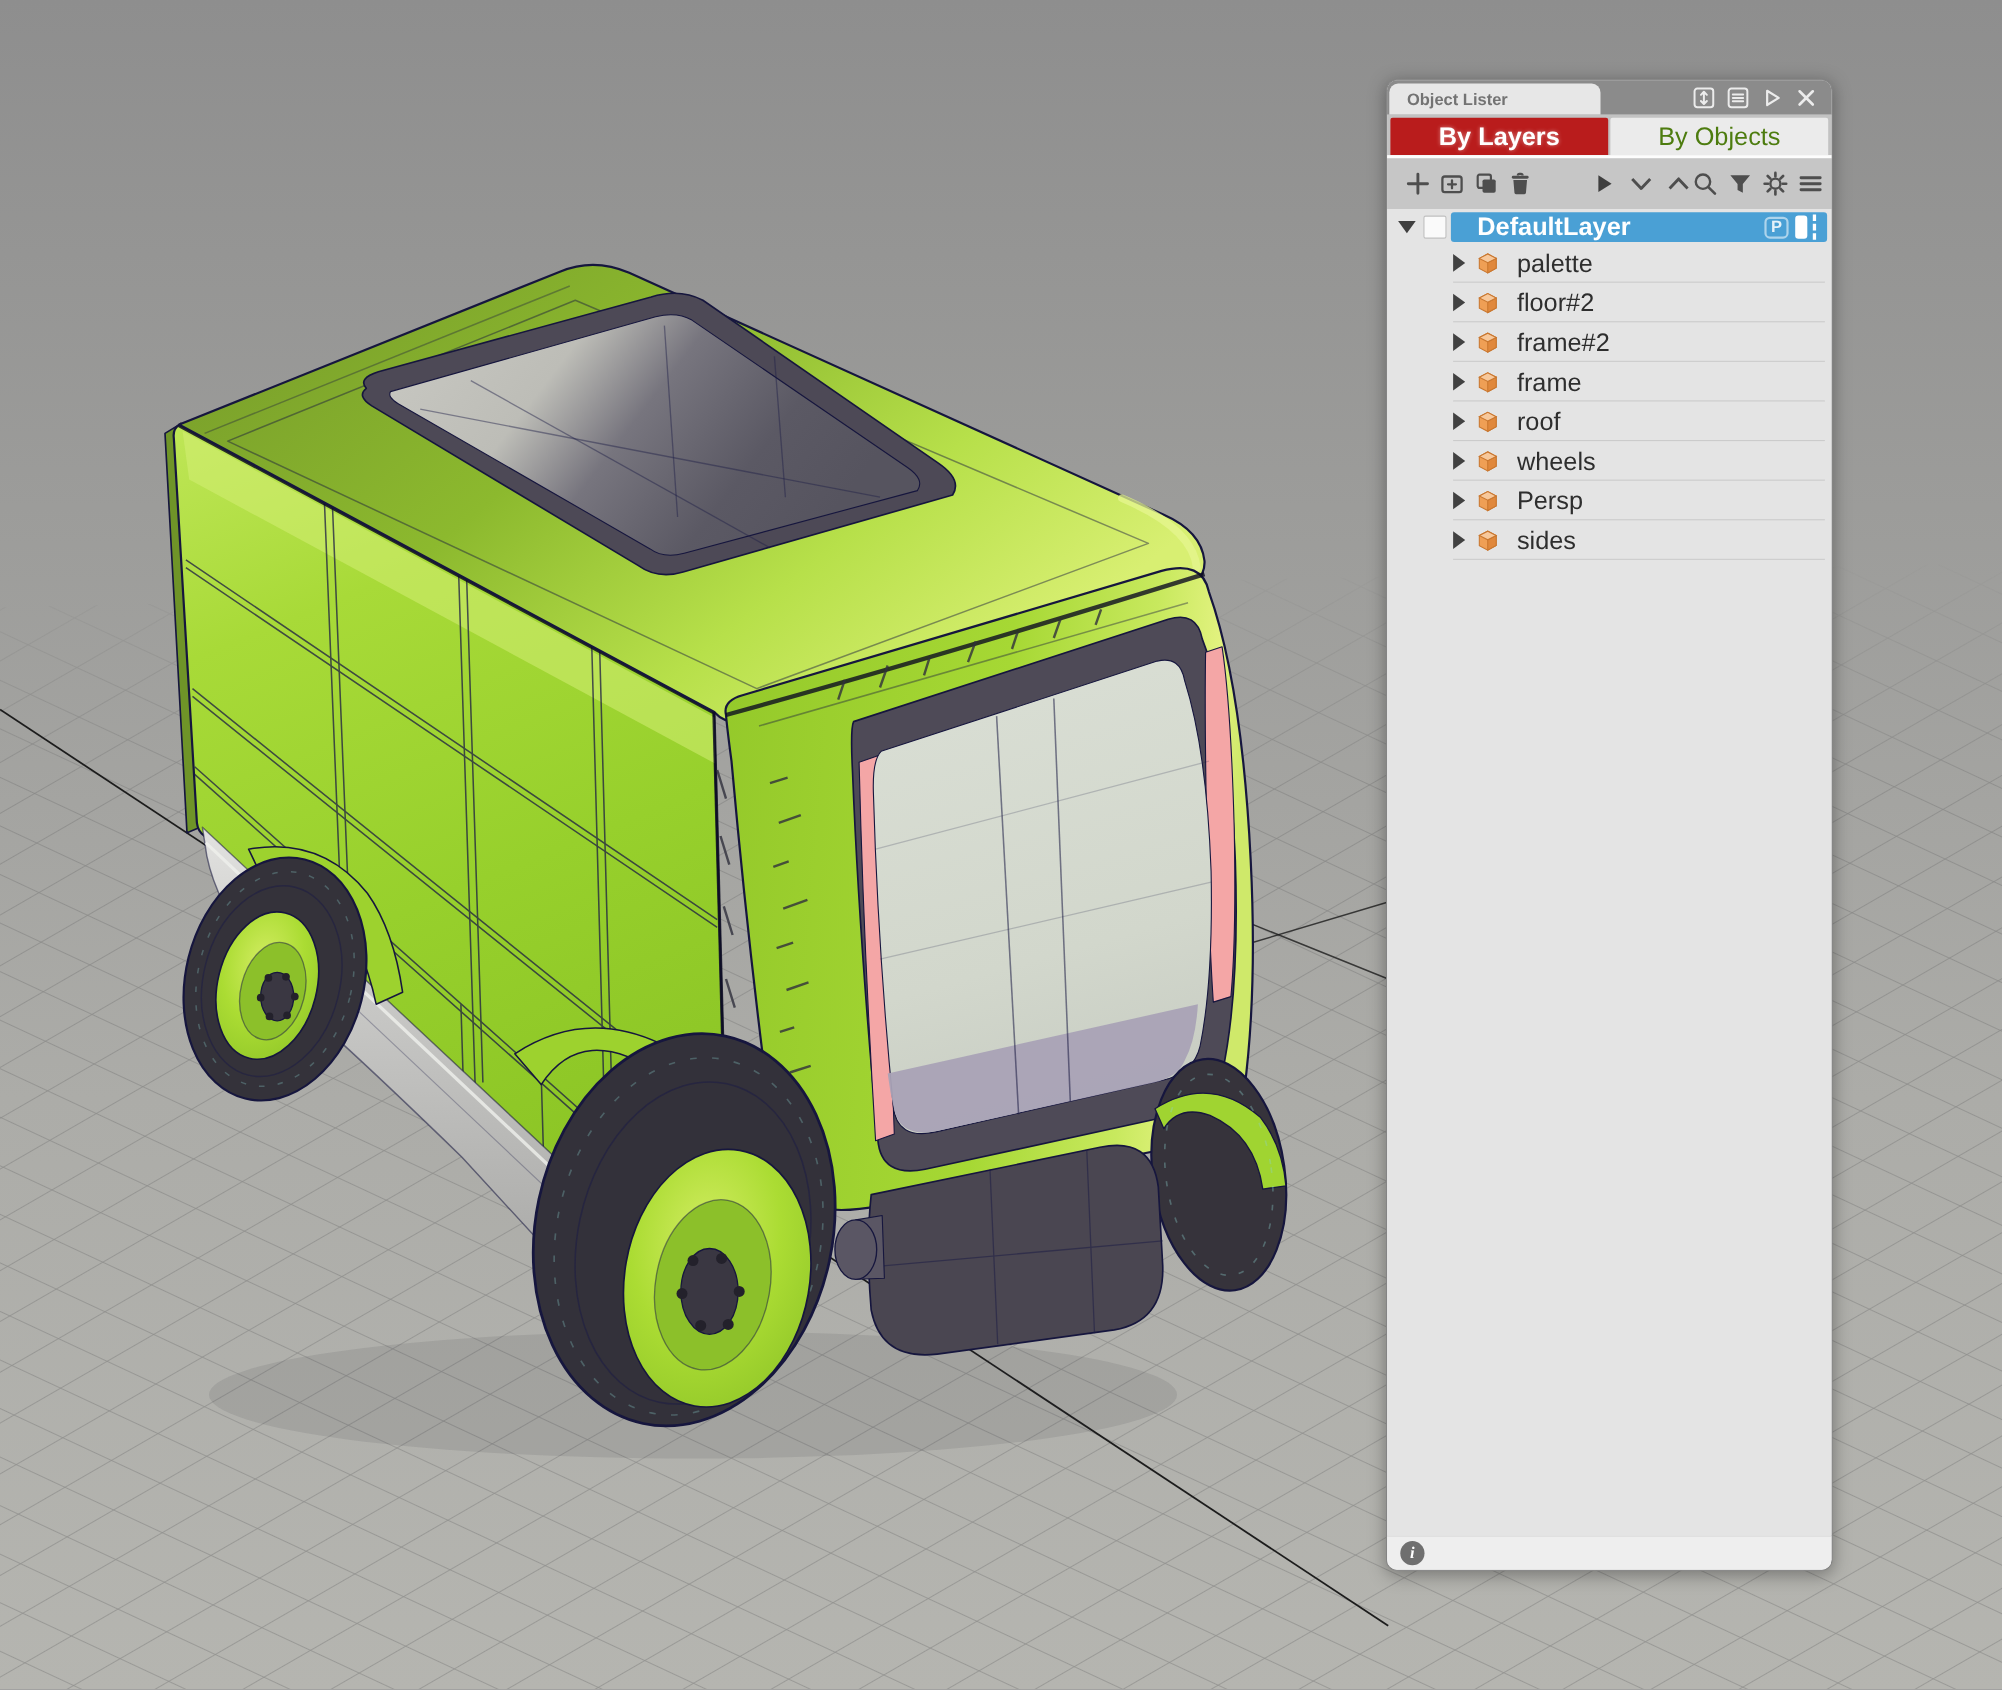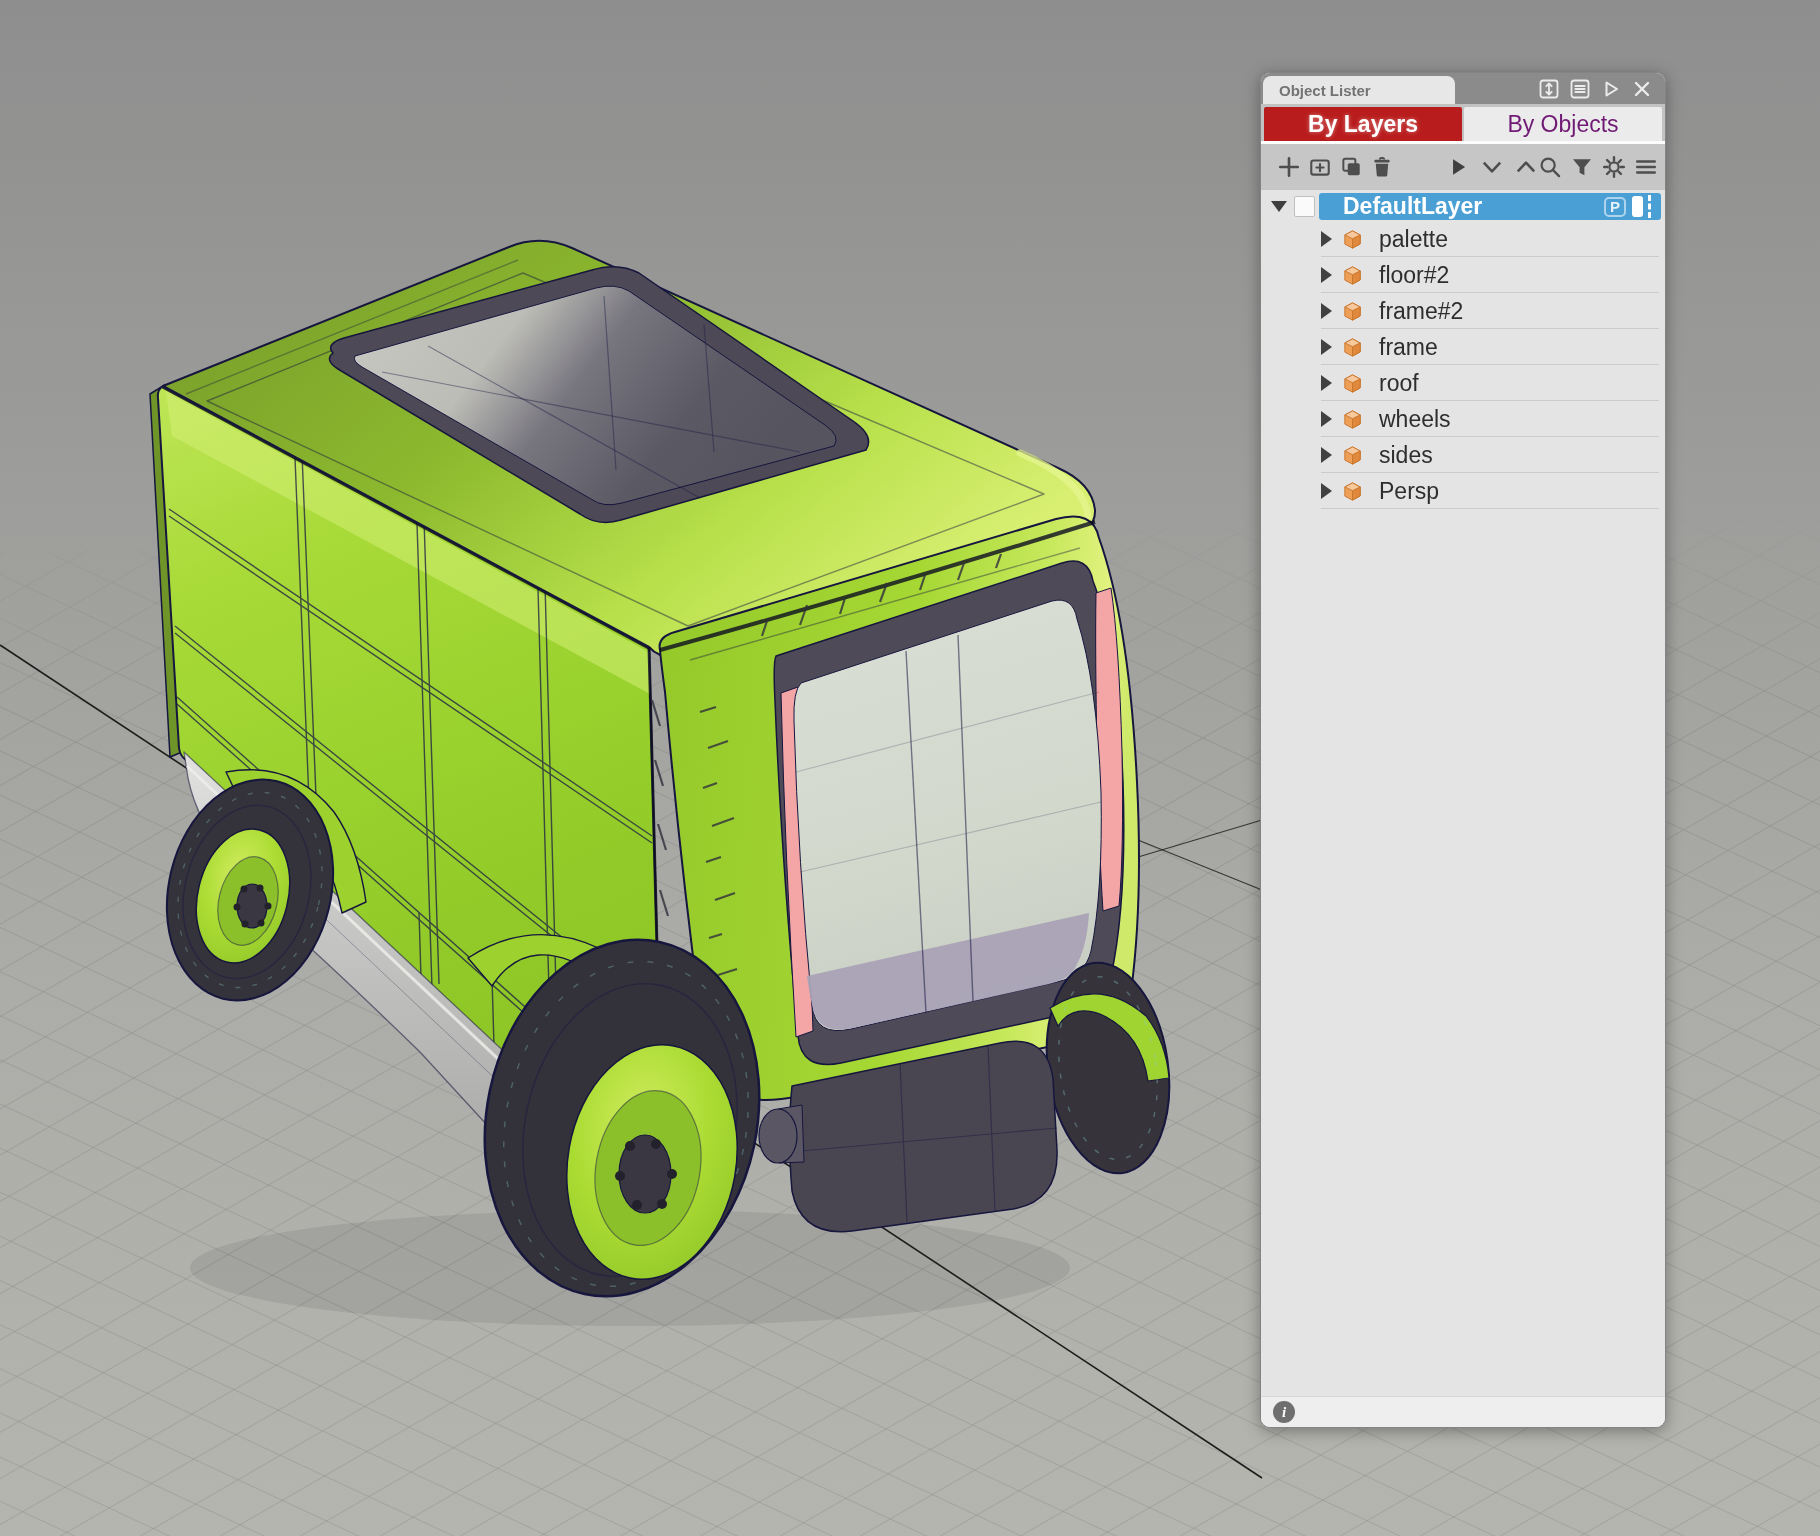--- a/index.html
+++ b/index.html
@@ -34,21 +34,21 @@
 
   .tabstrip{
     flex:0 0 auto;height:40px;background:#c2c2c2;border-bottom:3px solid #fdfdfd;
     display:flex;align-items:flex-end;padding:0 3px;gap:2px;box-sizing:border-box;
   }
   .tab{
     flex:1 1 0;height:34px;display:flex;align-items:center;justify-content:center;
     font-size:23px;border-radius:2px 2px 0 0;
   }
   .tab.active{background:#b91c1c;color:#fff;font-weight:bold;text-shadow:0 0 4px rgba(255,255,255,.45);}
-  .tab.inactive{background:#ebebeb;color:#701a75;}
+  .tab.inactive{background:#ebebeb;color:#4d7c0f;}
 
   .toolbar{
     flex:0 0 auto;height:46px;background:#c6c6c6;display:flex;align-items:center;
     padding:0 16px;box-sizing:border-box;
   }
   .tgroup{display:flex;align-items:center;}
   .tgroup.g1{gap:7px;}
   .tgroup.g2{gap:10px;margin-left:52px;}
   .tgroup.g3{gap:8px;margin-left:auto;}
   .icon24{width:24px;height:24px;display:block;}
@@ -455,29 +455,29 @@
       </svg>
       <span class="lbl">wheels</span>
     </div>
     <div class="row">
       <span class="tri-right"></span>
       <svg class="cube" viewBox="0 0 24 24">
         <path d="M4 7.2 12 3 l8 4.2 v9.4 L12 21 4 16.8 Z" fill="#ef9f55" stroke="#c9772f" stroke-width="1"></path>
         <path d="M12 11.2 l8 -4 v9.4 L12 21 Z" fill="#e0883c" stroke="#c9772f" stroke-width="1"></path>
         <path d="M4 7.2 12 3 l8 4.2 -8 4 Z" fill="#f7c89b" stroke="#c9772f" stroke-width="1"></path>
       </svg>
+      <span class="lbl">Persp</span>
+    </div>
+    <div class="row">
+      <span class="tri-right"></span>
+      <svg class="cube" viewBox="0 0 24 24">
+        <path d="M4 7.2 12 3 l8 4.2 v9.4 L12 21 4 16.8 Z" fill="#ef9f55" stroke="#c9772f" stroke-width="1"></path>
+        <path d="M12 11.2 l8 -4 v9.4 L12 21 Z" fill="#e0883c" stroke="#c9772f" stroke-width="1"></path>
+        <path d="M4 7.2 12 3 l8 4.2 -8 4 Z" fill="#f7c89b" stroke="#c9772f" stroke-width="1"></path>
+      </svg>
       <span class="lbl">sides</span>
-    </div>
-    <div class="row">
-      <span class="tri-right"></span>
-      <svg class="cube" viewBox="0 0 24 24">
-        <path d="M4 7.2 12 3 l8 4.2 v9.4 L12 21 4 16.8 Z" fill="#ef9f55" stroke="#c9772f" stroke-width="1"></path>
-        <path d="M12 11.2 l8 -4 v9.4 L12 21 Z" fill="#e0883c" stroke="#c9772f" stroke-width="1"></path>
-        <path d="M4 7.2 12 3 l8 4.2 -8 4 Z" fill="#f7c89b" stroke="#c9772f" stroke-width="1"></path>
-      </svg>
-      <span class="lbl">Persp</span>
     </div>
   </div>
 
   <div class="bottombar">
     <div class="info">i</div>
   </div>
 </div>
 
 </body></html>

